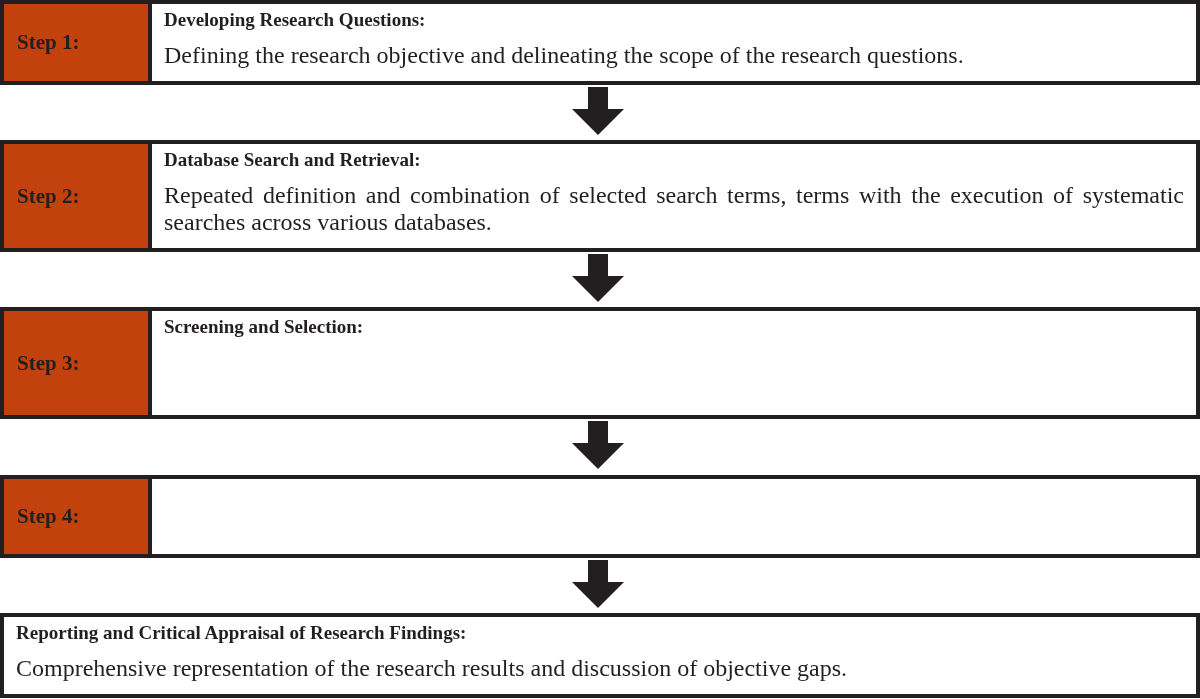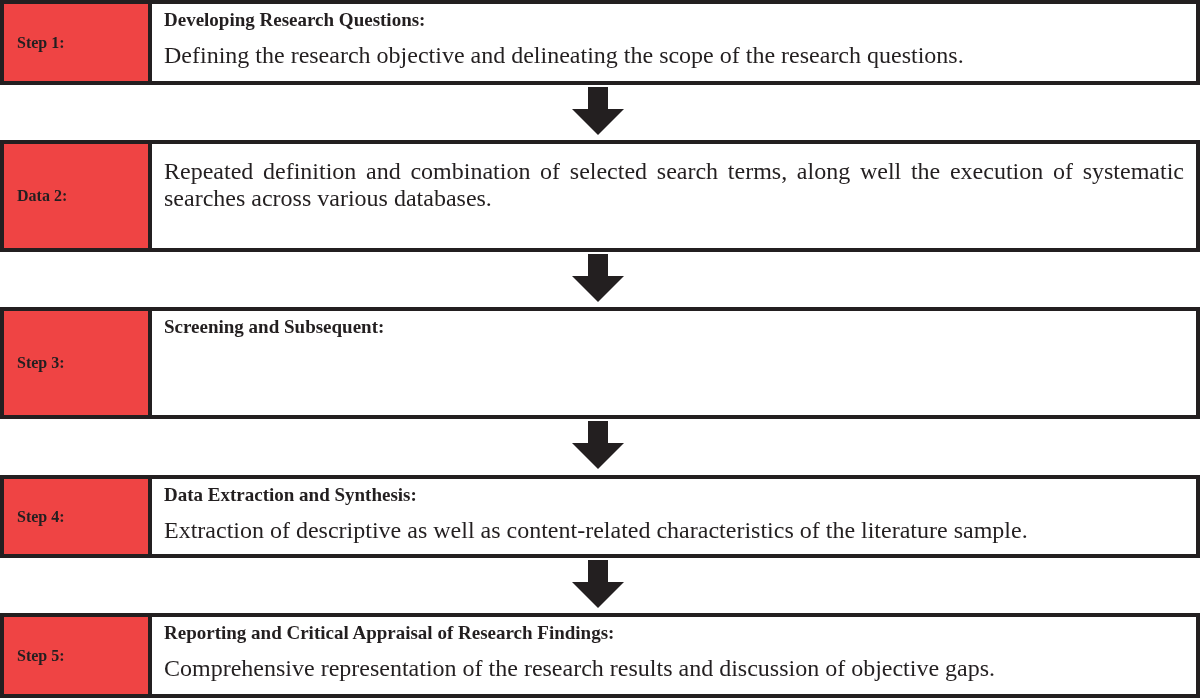--- a/index.html
+++ b/index.html
@@ -4,23 +4,23 @@
 <style>
   html, body { margin: 0; padding: 0; background: #ffffff; }
   body { width: 1200px; height: 699px; position: relative; overflow: hidden;
          font-family: "Liberation Serif", "DejaVu Serif", serif; color: #231f20; }
   .step {
     position: absolute; left: 0; width: 1200px; box-sizing: border-box;
     border: 4px solid #231f20; display: flex; background: #fff;
   }
   .step-label {
     width: 148px; flex: 0 0 148px; box-sizing: border-box;
-    background: #ef4444; border-right: 4px solid #231f20;
+    background: #c2410c; border-right: 4px solid #231f20;
     display: flex; align-items: center; padding-left: 13px;
-    font-weight: bold; font-size: 16px;
+    font-weight: bold; font-size: 21px;
   }
   .step-body { flex: 1; padding: 4px 12px 0 12px; box-sizing: border-box; }
   .step-title { font-weight: bold; font-size: 19px; line-height: 24px; margin-top: 0; }
   .step-desc { font-size: 24px; line-height: 27px; margin-top: 10px; text-align: justify; }
   .arrow { position: absolute; left: 568px; width: 60px; height: 50px; }
 </style>
 </head>
 <body>
 
 <div class="step" style="top:0px;height:85px;">
@@ -29,52 +29,48 @@
     <div class="step-title">Developing Research Questions:</div>
     <div class="step-desc">Defining the research objective and delineating the scope of the research questions.</div>
   </div>
 </div>
 
 <svg class="arrow" style="top:87px;" viewBox="0 0 60 50">
   <polygon points="20,0 40,0 40,22 56,22 30,48 4,22 20,22" fill="#231f20"></polygon>
 </svg>
 
 <div class="step" style="top:140px;height:112px;">
-  <div class="step-label">Data 2:</div>
+  <div class="step-label">Step 2:</div>
   <div class="step-body">
-    <div class="step-desc">Repeated definition and combination of selected search terms, along well the execution of systematic searches across various databases.</div>
+    <div class="step-title">Database Search and Retrieval:</div>
+    <div class="step-desc">Repeated definition and combination of selected search terms, terms with the execution of systematic searches across various databases.</div>
   </div>
 </div>
 
 <svg class="arrow" style="top:254px;" viewBox="0 0 60 50">
   <polygon points="20,0 40,0 40,22 56,22 30,48 4,22 20,22" fill="#231f20"></polygon>
 </svg>
 
 <div class="step" style="top:307px;height:112px;">
   <div class="step-label">Step 3:</div>
   <div class="step-body">
-    <div class="step-title">Screening and Subsequent:</div>
+    <div class="step-title">Screening and Selection:</div>
   </div>
 </div>
 
 <svg class="arrow" style="top:421px;" viewBox="0 0 60 50">
   <polygon points="20,0 40,0 40,22 56,22 30,48 4,22 20,22" fill="#231f20"></polygon>
 </svg>
 
 <div class="step" style="top:475px;height:83px;">
   <div class="step-label">Step 4:</div>
-  <div class="step-body">
-    <div class="step-title">Data Extraction and Synthesis:</div>
-    <div class="step-desc">Extraction of descriptive as well as content-related characteristics of the literature sample.</div>
-  </div>
 </div>
 
 <svg class="arrow" style="top:560px;" viewBox="0 0 60 50">
   <polygon points="20,0 40,0 40,22 56,22 30,48 4,22 20,22" fill="#231f20"></polygon>
 </svg>
 
 <div class="step" style="top:613px;height:85px;">
-  <div class="step-label">Step 5:</div>
   <div class="step-body">
     <div class="step-title">Reporting and Critical Appraisal of Research Findings:</div>
     <div class="step-desc">Comprehensive representation of the research results and discussion of objective gaps.</div>
   </div>
 </div>
 
 </body></html>

